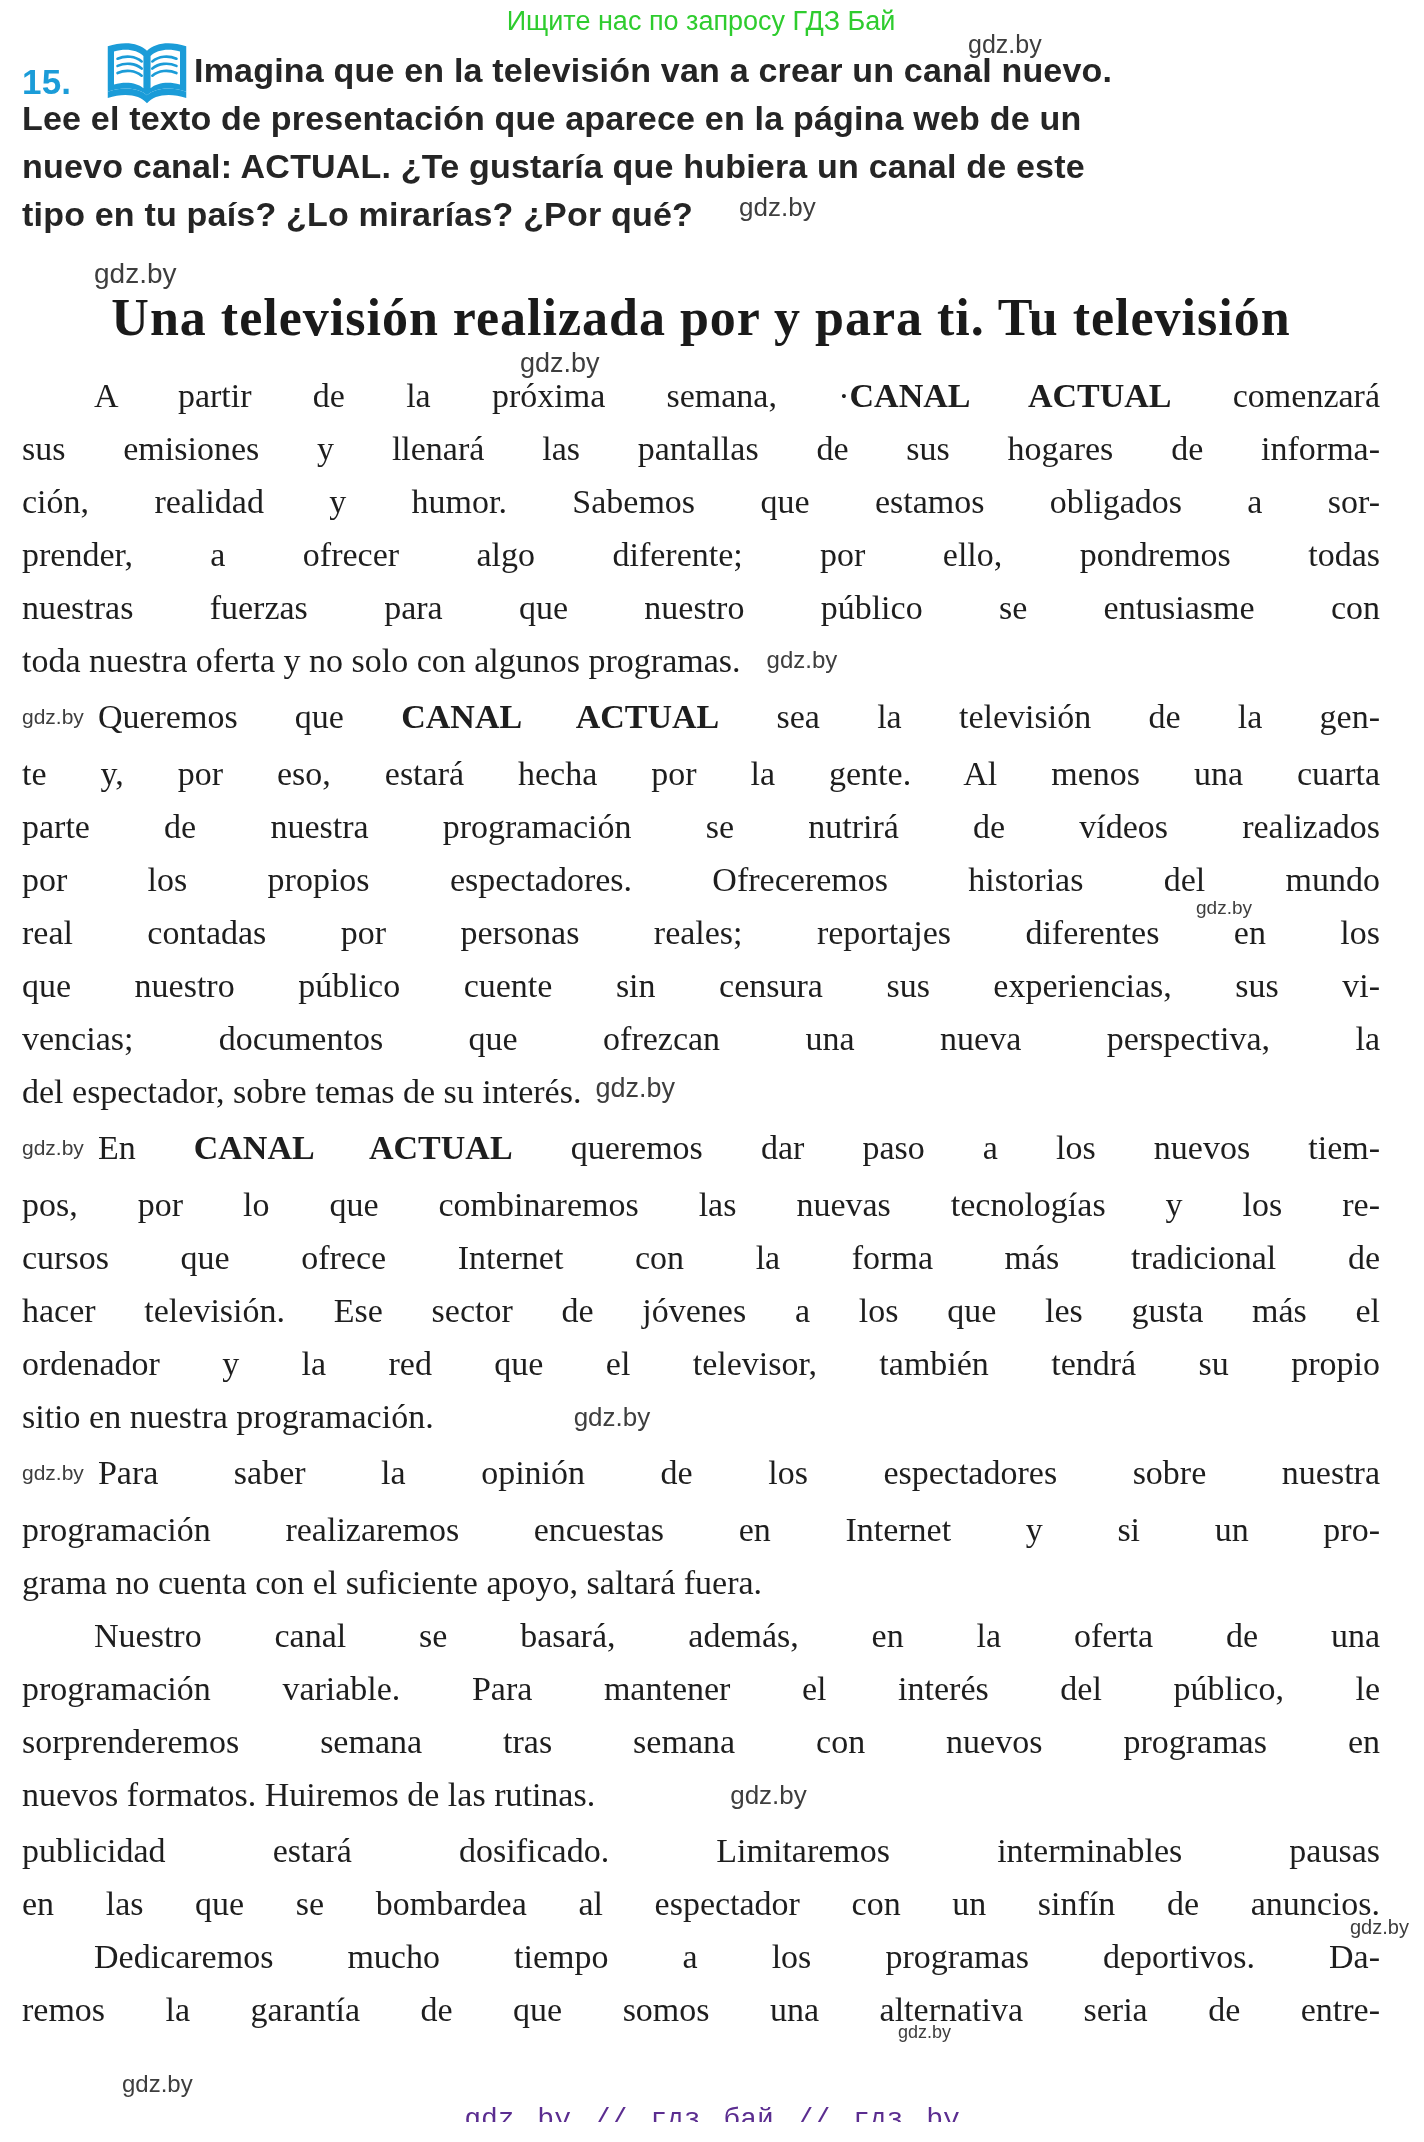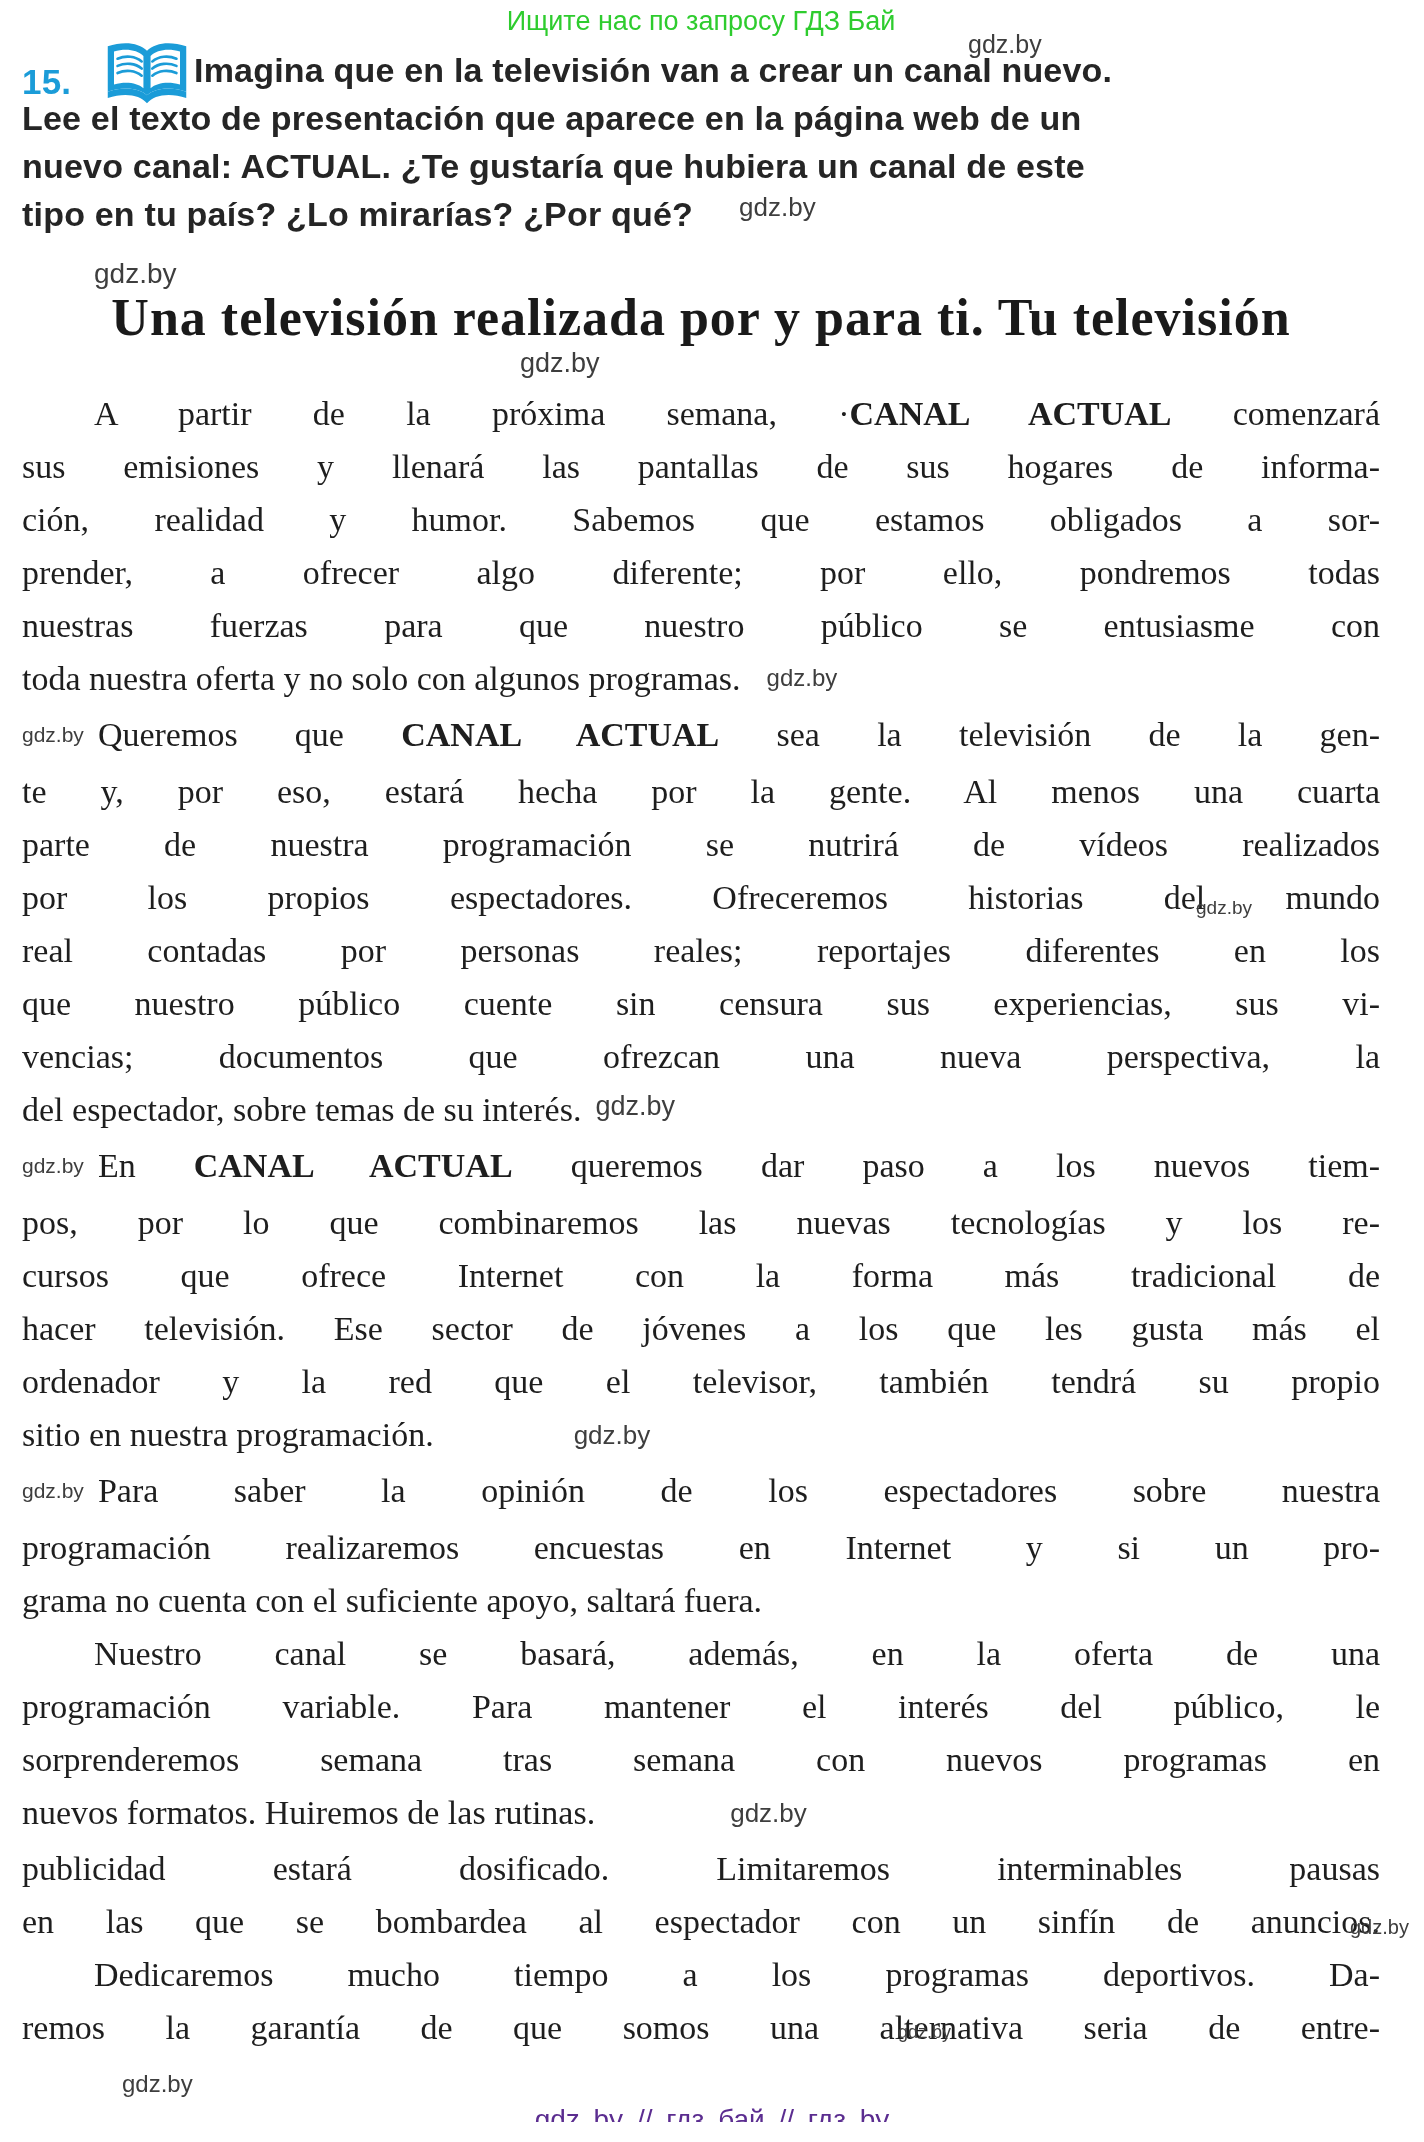--- a/index.html
+++ b/index.html
@@ -34,38 +34,38 @@
   .ex-num { position:absolute; left:0; top:12px; color:#1b9cd8; font-size:35px; }
   .book-icon { position:absolute; left:78px; top:-6px; width:94px; height:66px; }
   .pl1 { padding-left:172px; }
   .wm-2 { position:relative; top:-10px; margin-left:46px; font-size:26px; letter-spacing:0; }
 
   .title {
     margin-top:54px; text-align:center; font-weight:bold;
     font-size:52px; line-height:46px; letter-spacing:1px; color:#1a1a1a;
   }
 
-  .article { margin-top:46px; }
+  .article { margin-top:28px; }
   .line {
     font-size:34px; line-height:53px;
     text-align:justify; text-align-last:justify;
   }
   .line.last { text-align-last:left; }
   .line .b { font-weight:bold; }
   .indent { padding-left:72px; }
 
   .wm-lead { font-size:21px; margin-right:14px; position:relative; top:-4px; }
   .wm-i5   { font-size:24px; margin-left:26px;  position:relative; top:-4px; }
   .wm-i8   { font-size:27px; margin-left:14px;  position:relative; top:-6px; }
   .wm-i10  { font-size:26px; margin-left:140px; position:relative; top:-2px; }
   .wm-i12  { font-size:26px; margin-left:135px; position:relative; top:-2px; }
 
   .footer {
     position:absolute; left:0; right:0; top:2104px; text-align:center;
-    font-family:Liberation Sans, sans-serif; font-size:28px;
+    font-family:Liberation Mono, monospace; font-size:28px;
     color:#5b2d90; word-spacing:6px;
   }
 </style>
 </head>
 <body>
 
 <div class="page">
 
   <span class="wm wm-abs wm-1">gdz.by</span>
   <span class="wm wm-abs wm-3">gdz.by</span>

